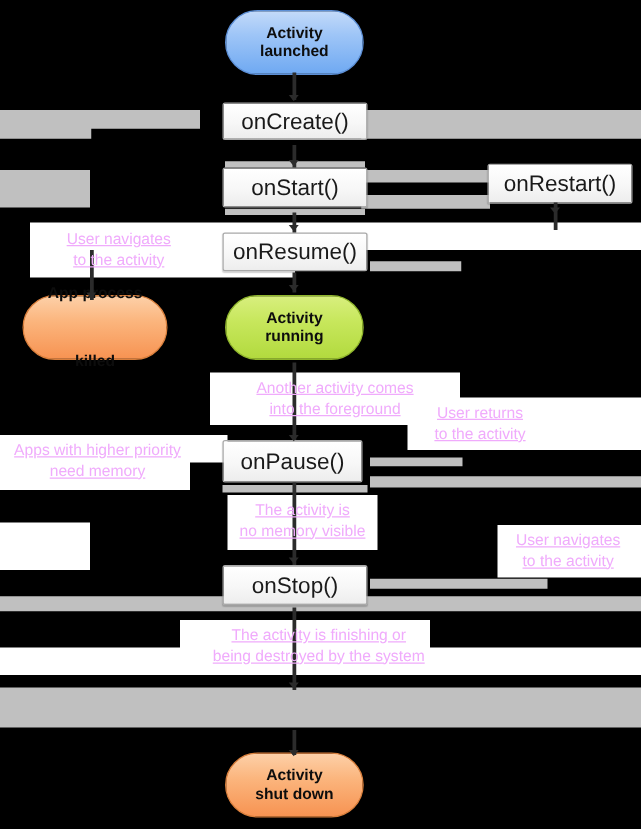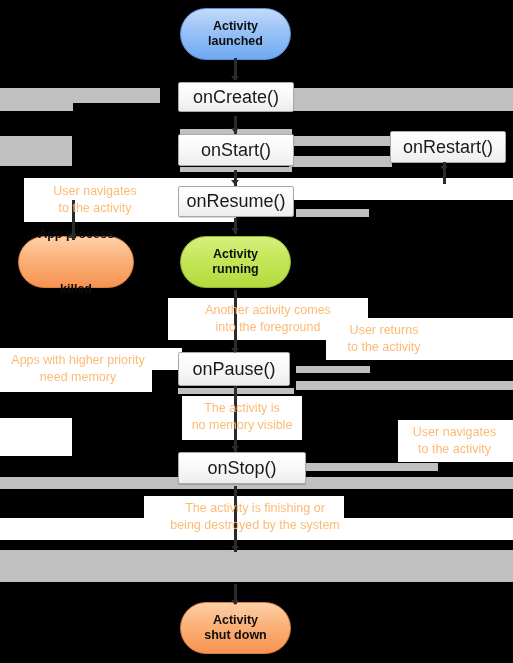--- a/index.html
+++ b/index.html
@@ -71,24 +71,25 @@
   .pill.orange {
     background: linear-gradient(to bottom, #fdd0a8 0%, #fbb57d 40%, #f79352 100%);
     border: 1px solid #d97f3c;
   }
 
   
   .cap {
     position: absolute;
     font-size: 12.5px;
     line-height: 1.33;
-    color: #fdba74;
+    color: #f0abfc;
     text-align: center;
     white-space: pre-line;
     z-index: 50;
+    text-decoration: underline;
   }
 
   
   .stub {
     position: absolute;
     background: #2b2b2b;
     z-index: 45;
   }
   .arrowhead {
     position: absolute;
@@ -206,21 +207,21 @@
   </div>
 
   <div class="mbox" style="left:178px; top:186px; width:116px; height:31px;">
     <span>onResume()</span>
   </div>
 
   <div class="mbox" style="left:178px; top:352px; width:112px; height:34px;">
     <span>onPause()</span>
   </div>
 
-  <div class="mbox" style="left:178px; top:452px; width:128px; height:32px;">
+  <div class="mbox" style="left:178px; top:452px; width:116px; height:32px;">
     <span>onStop()</span>
   </div>
 
 
   <div class="cap" style="left:20px; top:183px; width:150px;">User navigates
 to the activity</div>
 
   <div class="cap" style="left:168px; top:302px; width:200px;">Another activity comes
 into the foreground</div>
 

